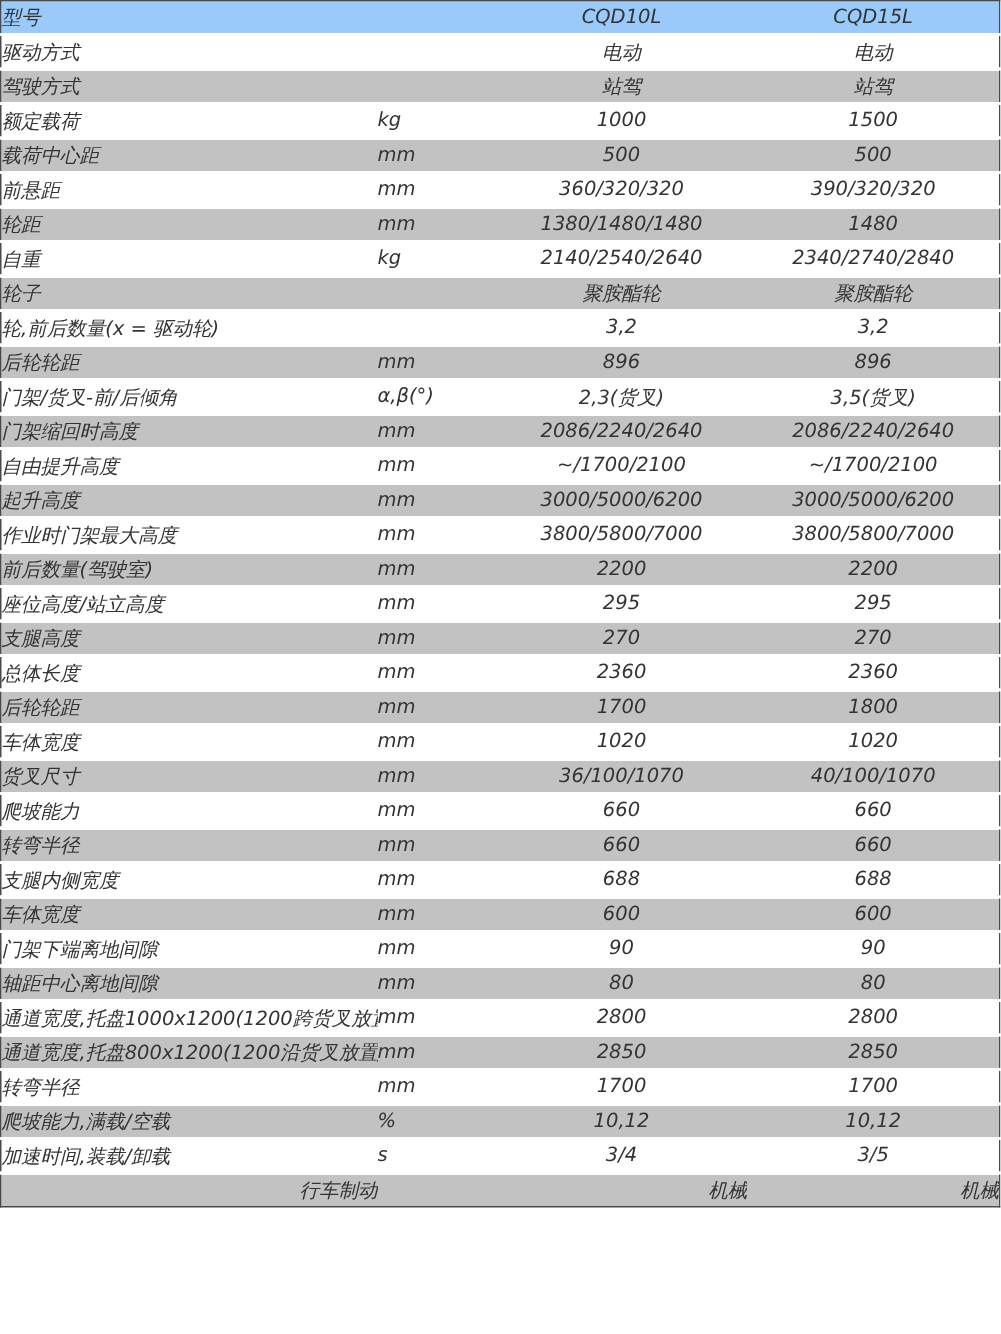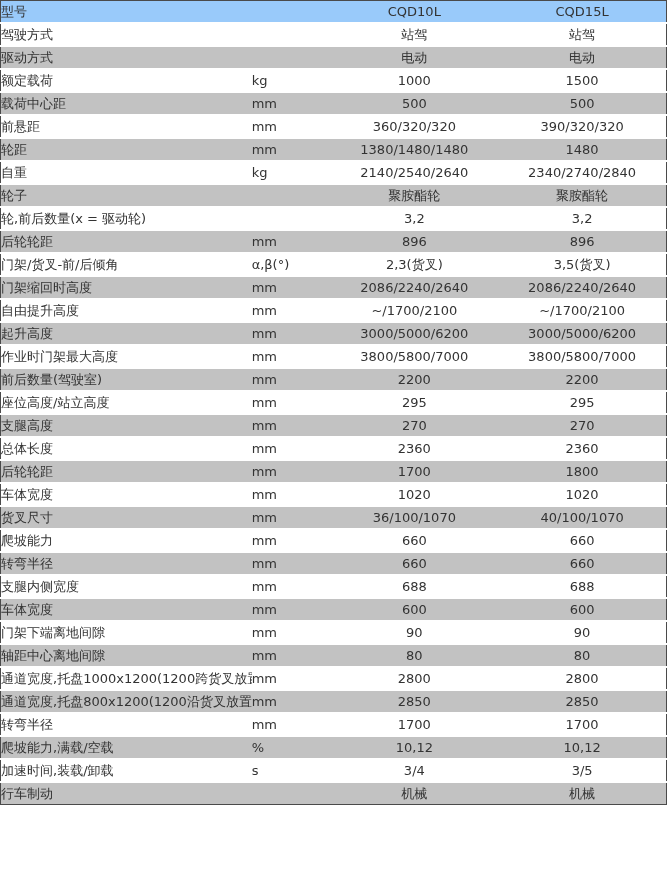--- a/index.html
+++ b/index.html
@@ -14,37 +14,38 @@
     box-sizing: border-box;
     background: #ffffff;
   }
   table.spec-table {
     width: 667px;
     border-collapse: collapse;
     table-layout: fixed;
     border: 1px solid var(--border-color, #4a4a4a);
     font-size: 13px;
     color: var(--text-color, #333333);
+    font-style: italic;
   }
   table.spec-table th,
   table.spec-table td {
     height: 21px;
     padding: 0;
     border-bottom: 2px solid #ffffff;
     font-weight: normal;
     overflow: hidden;
     white-space: nowrap;
     vertical-align: middle;
   }
   tr.header-row th {
     background: var(--header-bg, #99cafa);
   }
   tbody tr:nth-child(odd) td { background: #ffffff; }
   tbody tr:nth-child(even) td { background: var(--stripe-bg, #c2c2c2); }
-  tbody tr:last-child td { border-bottom: none; }
+  tbody tr:last-child td { border-bottom: none; text-align: right; }
   .c-label {
     width: 248px;
     text-align: left;
     padding-left: 8px;
   }
   .c-unit {
     width: 78px;
     text-align: left;
     padding-left: 4px;
   }
@@ -61,31 +62,31 @@
     <thead>
       <tr class="header-row">
         <th class="c-label">型号</th>
         <th class="c-unit"></th>
         <th class="c-val">CQD10L</th>
         <th class="c-val">CQD15L</th>
       </tr>
     </thead>
     <tbody id="rows-body">
   <tr>
+    <td class="c-label">驱动方式</td>
+    <td class="c-unit"></td>
+    <td class="c-val">电动</td>
+    <td class="c-val">电动</td>
+  </tr>
+
+  <tr>
     <td class="c-label">驾驶方式</td>
     <td class="c-unit"></td>
     <td class="c-val">站驾</td>
     <td class="c-val">站驾</td>
-  </tr>
-
-  <tr>
-    <td class="c-label">驱动方式</td>
-    <td class="c-unit"></td>
-    <td class="c-val">电动</td>
-    <td class="c-val">电动</td>
   </tr>
 
   <tr>
     <td class="c-label">额定载荷</td>
     <td class="c-unit">kg</td>
     <td class="c-val">1000</td>
     <td class="c-val">1500</td>
   </tr>
 
   <tr>

